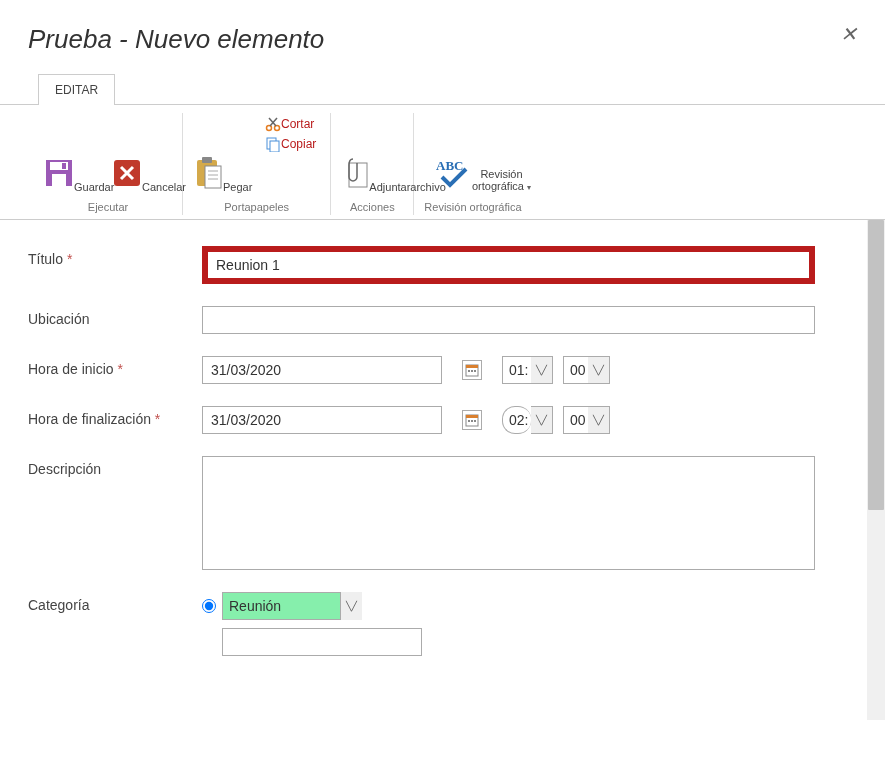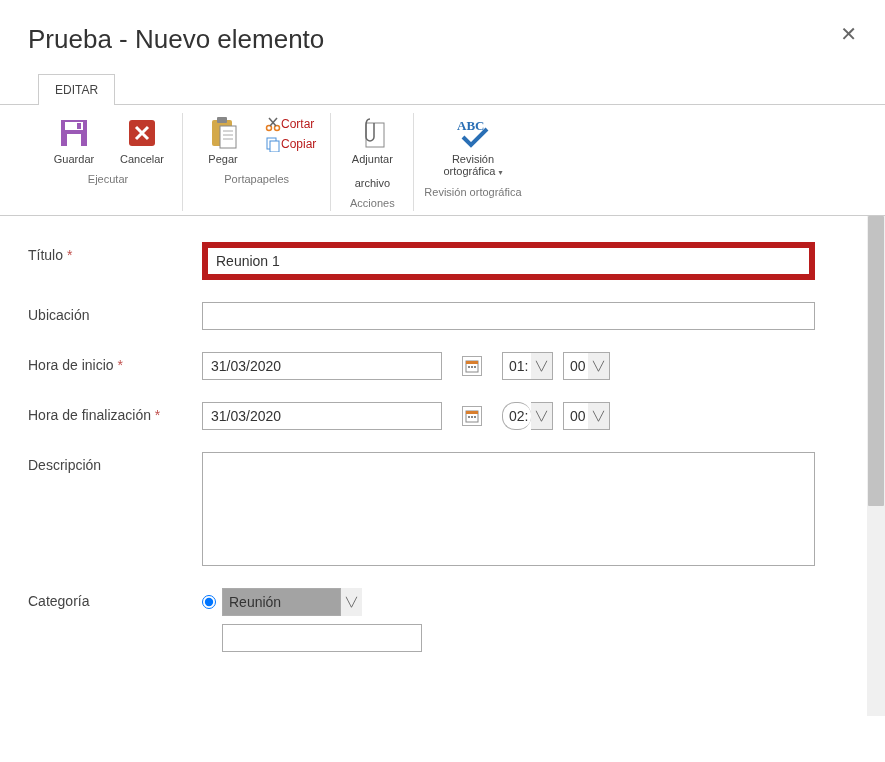--- a/index.html
+++ b/index.html
@@ -10,20 +10,21 @@
       height: 762px;
       overflow: hidden;
       position: relative;
       color: #444;
     }
     .dialog-header {
       padding: 24px 28px 18px 28px;
       display: flex;
       justify-content: space-between;
       align-items: flex-start;
+      font-style: italic;
     }
     .dialog-title {
       font-size: 26px;
       font-weight: 300;
       color: #333;
     }
     .close-x {
       font-size: 20px;
       color: #666;
       cursor: pointer;
@@ -61,29 +62,29 @@
     }
     .ribbon-group:last-child { border-right: none; }
     .ribbon-group-body {
       display: flex;
       align-items: flex-start;
       justify-content: center;
       gap: 8px;
     }
     .ribbon-btn-large {
       display: flex;
-      flex-direction: column;
-      align-items: center;
+      align-items: flex-end;
       justify-content: flex-start;
       width: 60px;
       cursor: pointer;
       text-align: center;
       font-size: 11px;
       color: #444;
       padding: 2px 0;
+      margin-top: 40px;
     }
     .ribbon-btn-large .icon-slot {
       height: 36px;
       display: flex;
       align-items: center;
       justify-content: center;
       margin-bottom: 2px;
     }
     .ribbon-btn-large.two-line { line-height: 1.1; }
     .ribbon-small-col {
@@ -193,21 +194,21 @@
     }
     .cat-block { flex: 1; }
     .cat-row { display: flex; align-items: center; gap: 6px; margin-bottom: 6px; }
     .radio { width: 14px; height: 14px; }
     .cat-select-wrap { position: relative; display: inline-flex; }
     .cat-select {
       border: 1px solid #ababab;
       padding: 3px 24px 3px 6px;
       font-size: 14px;
       font-family: inherit;
-      background: #a3a3a3;
+      background: #86efac;
       color: #333;
       appearance: none;
       width: 140px;
       height: 28px;
     }
     .cat-arrow {
       position: absolute; right: 0; top: 0;
       width: 22px; height: 28px;
       border-left: 1px solid #ababab;
       background: #efefef;

